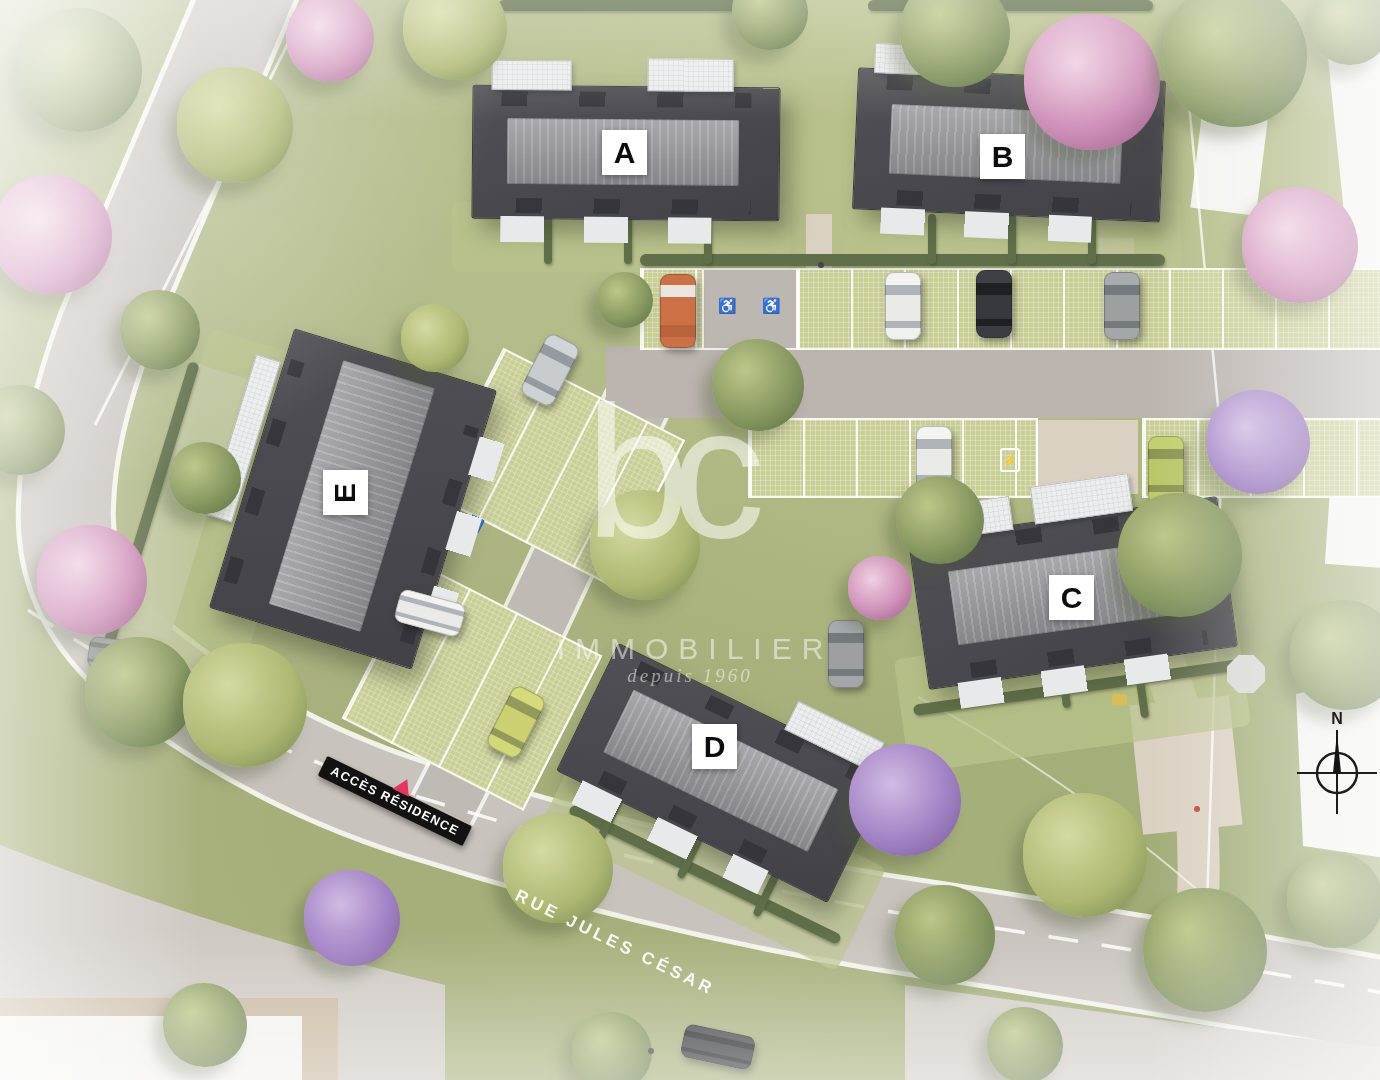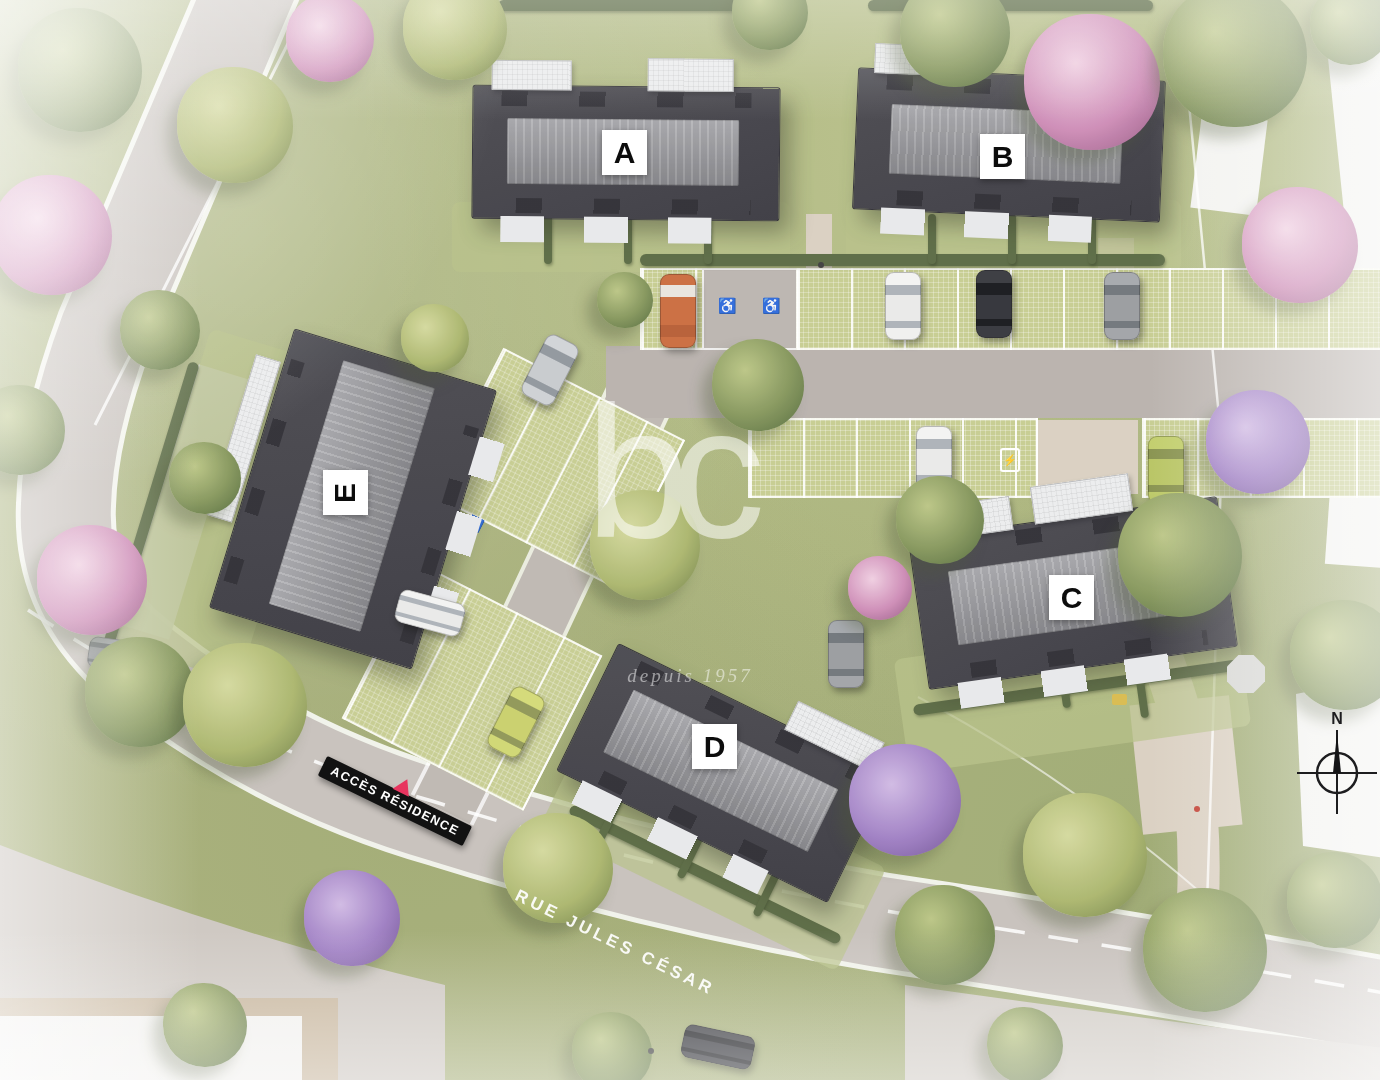--- a/index.html
+++ b/index.html
@@ -275,21 +275,22 @@
       <span>C</span>
     </div>
   <div class="blabel" style="left:692px;top:724px;">
       <span>D</span>
     </div>
   <div class="blabel" style="left:323px;top:470px;">
       <span style="transform:rotate(-90deg);">E</span>
     </div>
 
   <div class="wm" id="wm-logo" style="left:666px;top:472px;">bc</div>
-  <div class="wm" id="wm-since" style="left:690px;top:676px;">depuis 1957</div>
+  <div class="wm" id="wm-brand" style="left:690px;top:649px;">IMMOBILIER</div>
+  <div class="wm" id="wm-since" style="left:690px;top:676px;">depuis 1960</div>
 
   <div id="access-triangle"></div>
   <div id="access-sign">ACCÈS RÉSIDENCE</div>
   <div id="street-label">RUE JULES CÉSAR</div>
 
   <svg id="compass" width="130" height="130" viewBox="0 0 130 130">
     <line x1="65" y1="28" x2="65" y2="112" stroke="#1d1d1f" stroke-width="2"></line>
     <line x1="25" y1="71" x2="105" y2="71" stroke="#1d1d1f" stroke-width="2"></line>
     <circle cx="65" cy="71" r="20" fill="none" stroke="#1d1d1f" stroke-width="2.5"></circle>
     <polygon points="61,71 69,71 65,31" fill="#141416"></polygon>

